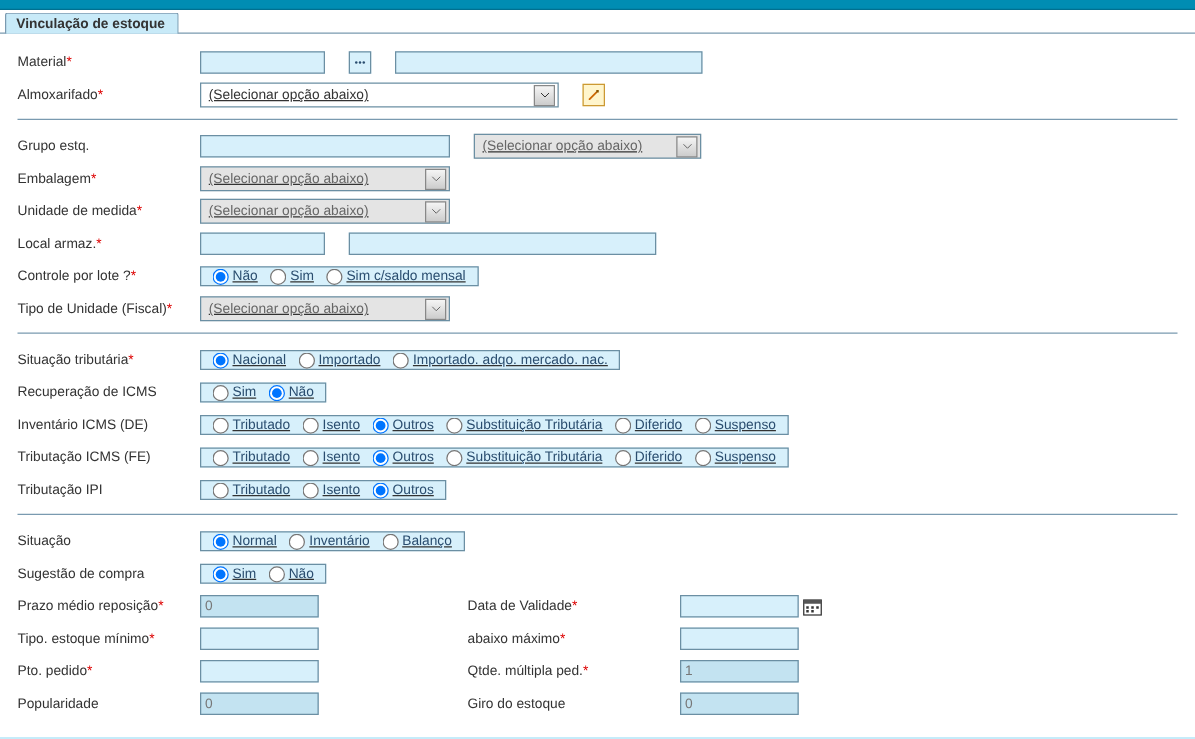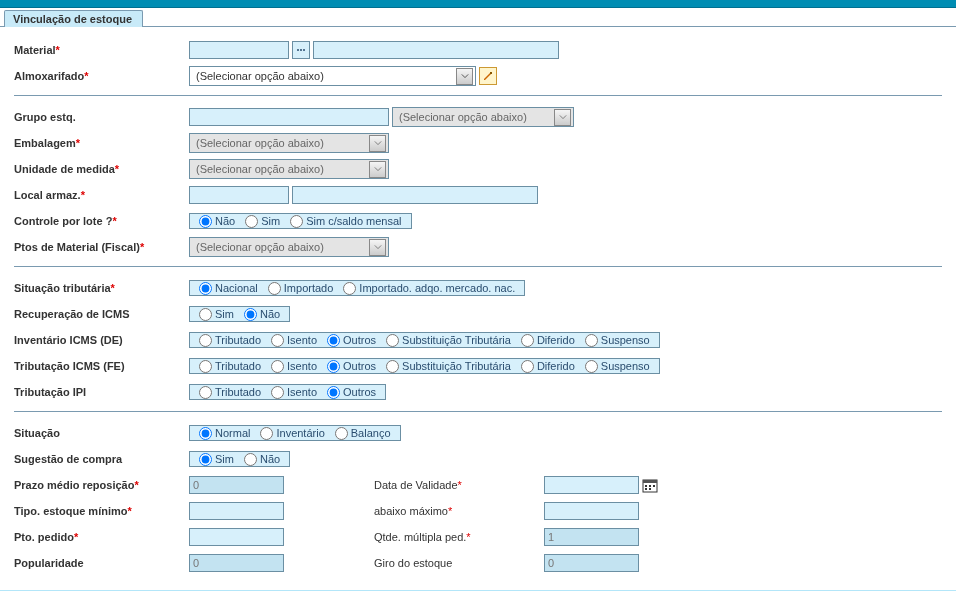--- a/index.html
+++ b/index.html
@@ -47,32 +47,32 @@
     .form-area {
       padding: 12px 14px;
     }
     .row {
       display: flex;
       align-items: center;
       margin-bottom: 4px;
       min-height: 22px;
     }
     .label-col {
-      width: 175px;
+      width: 146px;
       flex-shrink: 0;
       color: #333;
       font-size: 11px;
-      font-weight: bold;
     }
     .req { color: #d00; }
     .field-col {
       display: flex;
       align-items: center;
-      gap: 3px;
+      gap: 19px;
       flex-wrap: wrap;
+      text-decoration: underline;
     }
     input[type="text"], .text-input {
       border: 1px solid #6b8fa3;
       background: #d7f0fb;
       height: 18px;
       font-size: 11px;
       padding: 1px 3px;
       color: #333;
     }
     input[disabled], .text-input.disabled {
@@ -286,21 +286,21 @@
             <label class="radio-item">
               <input type="radio" name="controle_lote" style="">
               <span>Sim c/saldo mensal</span>
             </label>
           </div>
       </div>
     </div>
 
     <div class="row">
       <div class="label-col">
-        <span>Ptos de Material (Fiscal)</span><span class="req">*</span>
+        <span>Tipo de Unidade (Fiscal)</span><span class="req">*</span>
       </div>
       <div class="field-col">
         <div class="sel" style="width:200px">
           <span class="sel-text">(Selecionar opção abaixo)</span>
           <span class="sel-btn">
               <svg viewBox="0 0 10 6">
                 <path d="M1 1 L5 5 L9 1" fill="none" stroke="#666"></path>
               </svg>
             </span>
         </div>

